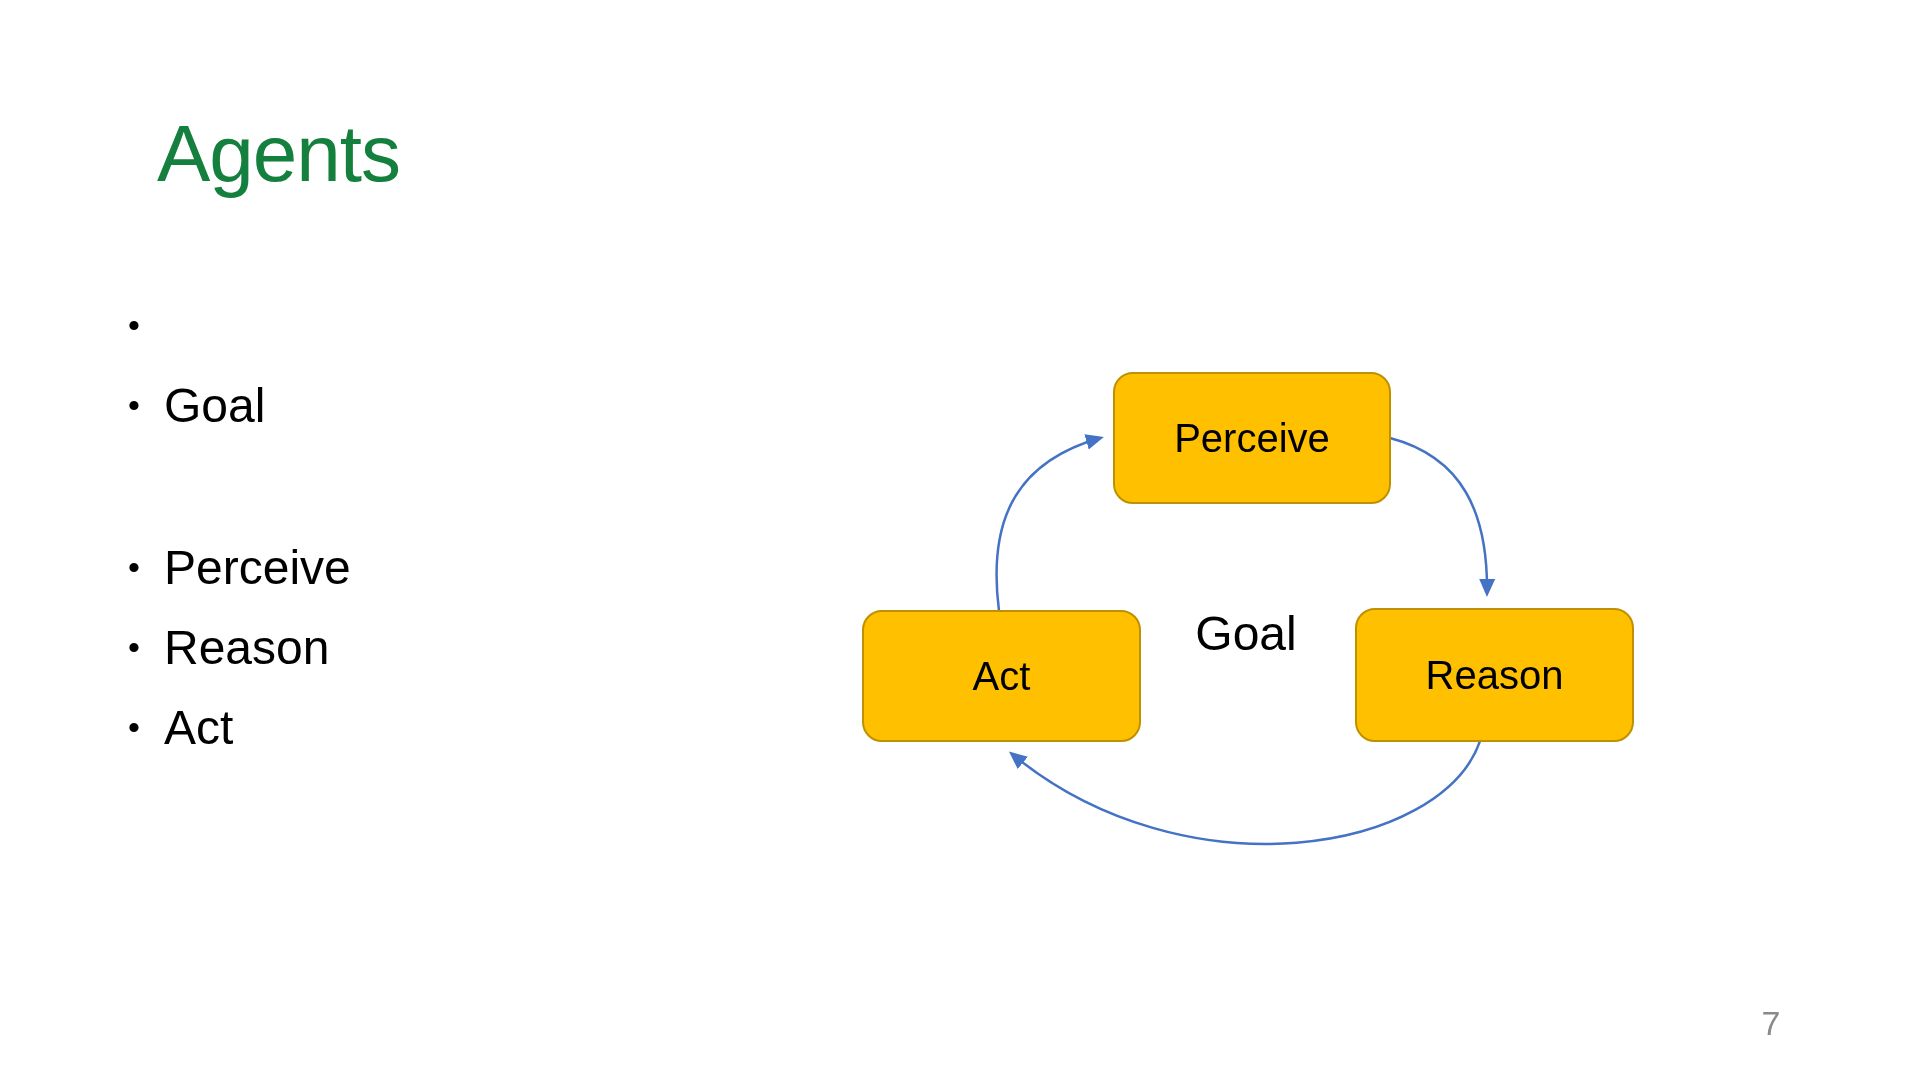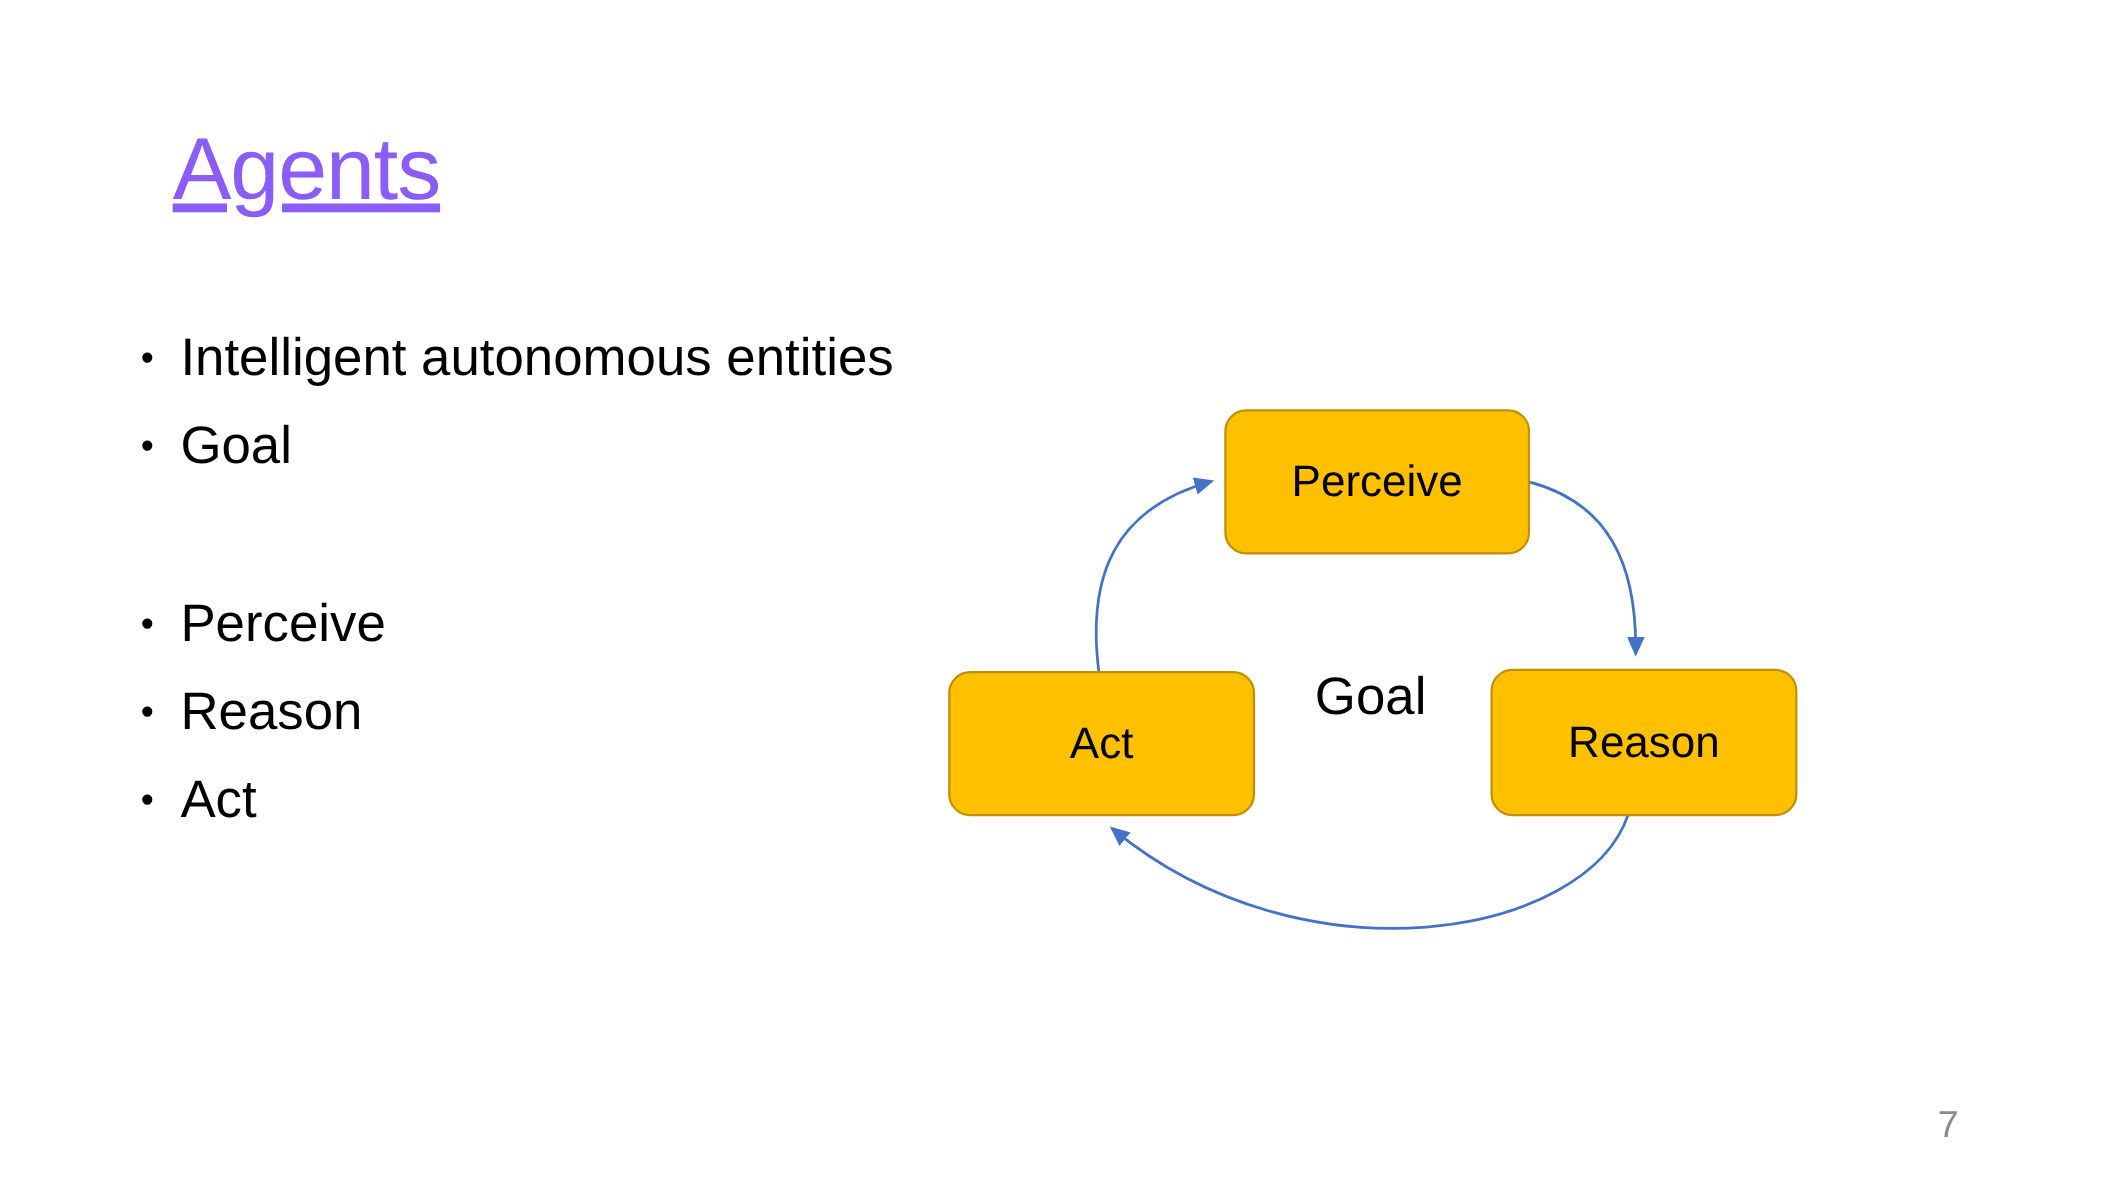--- a/index.html
+++ b/index.html
@@ -12,23 +12,22 @@
   }
   .slide{position:absolute;inset:0;}
 
   .title{
     position:absolute;
     left:157px;top:114px;
     margin:0;
     font-size:80px;
     font-weight:400;
     line-height:1;
-    color:#8b5cf6;
+    color:#15803d;
     letter-spacing:-1px;
-    text-decoration:underline;
   }
 
   .bullets{
     position:absolute;
     left:128px;top:285px;
     margin:0;padding:0;
     list-style:none;
     font-size:48px;
     color:#000000;
   }
@@ -88,21 +87,20 @@
 </head>
 <body>
 
 <div class="slide">
 
   <h1 class="title">Agents</h1>
 
   <ul class="bullets">
     <li>
       <span class="dot">•</span>
-      <span>Intelligent autonomous entities</span>
     </li>
     <li>
       <span class="dot">•</span>
       <span>Goal</span>
     </li>
     <li class="gap">
       <span class="dot">•</span>
       <span>Perceive</span>
     </li>
     <li>

